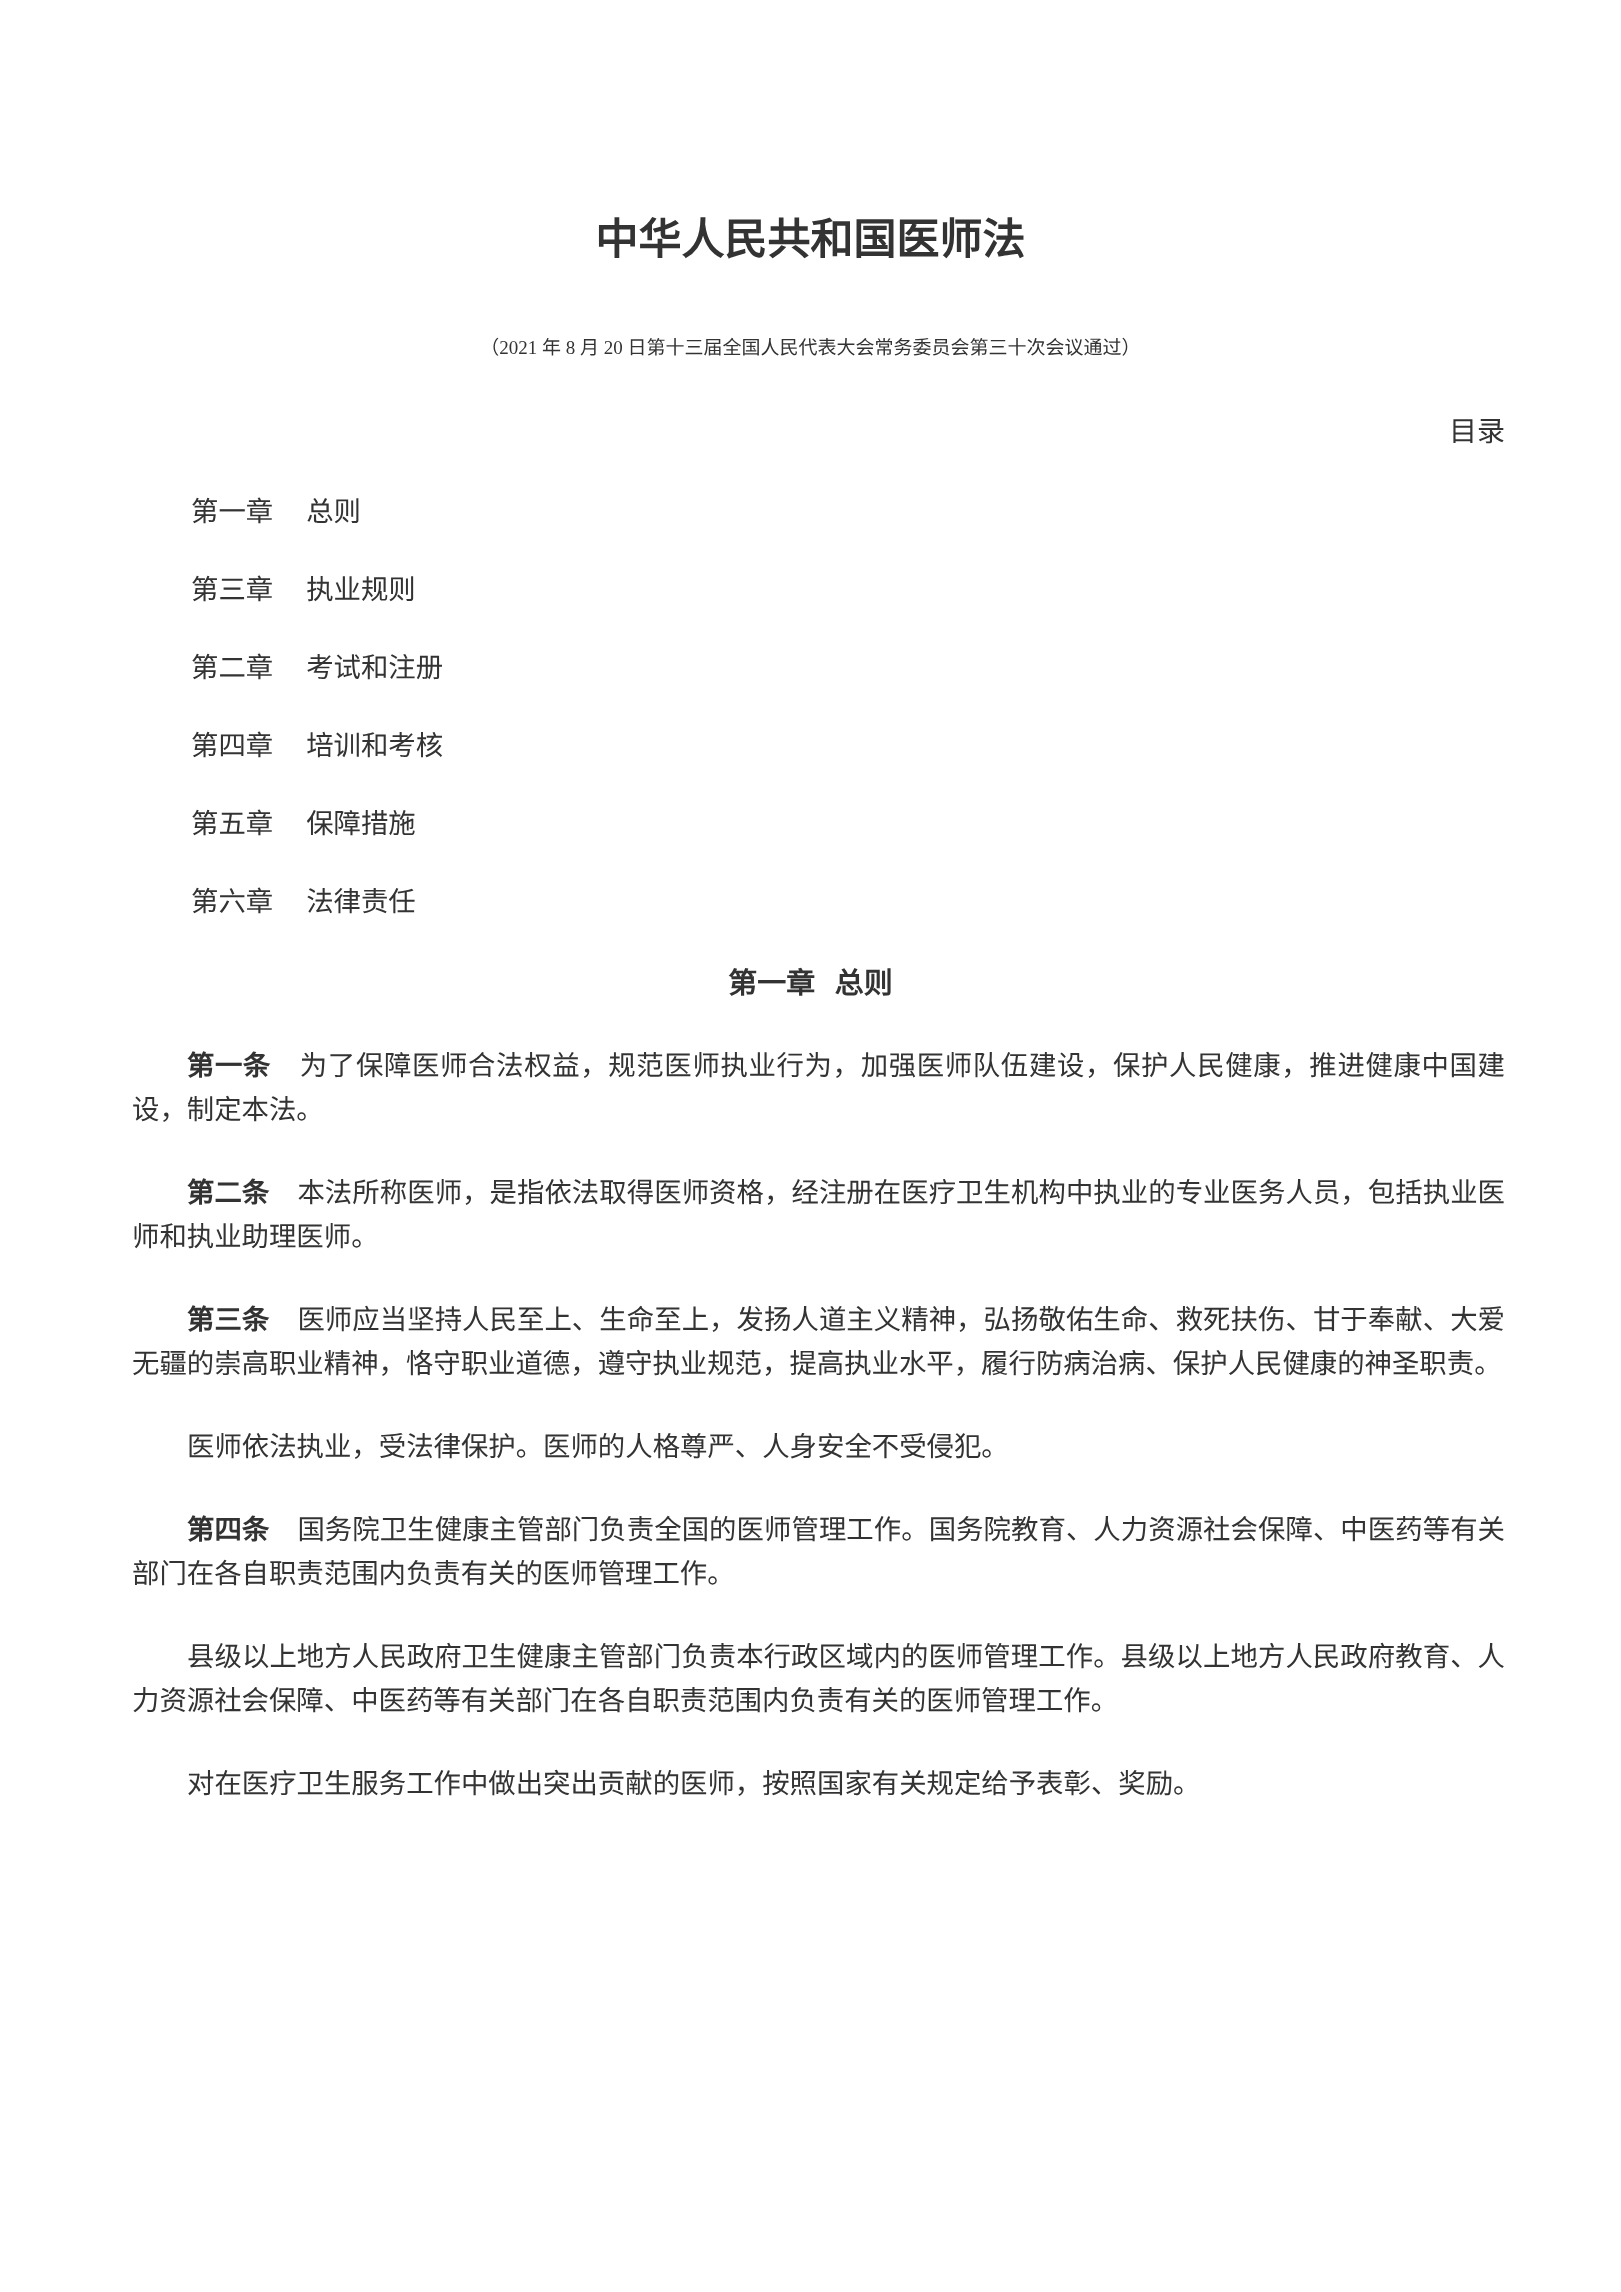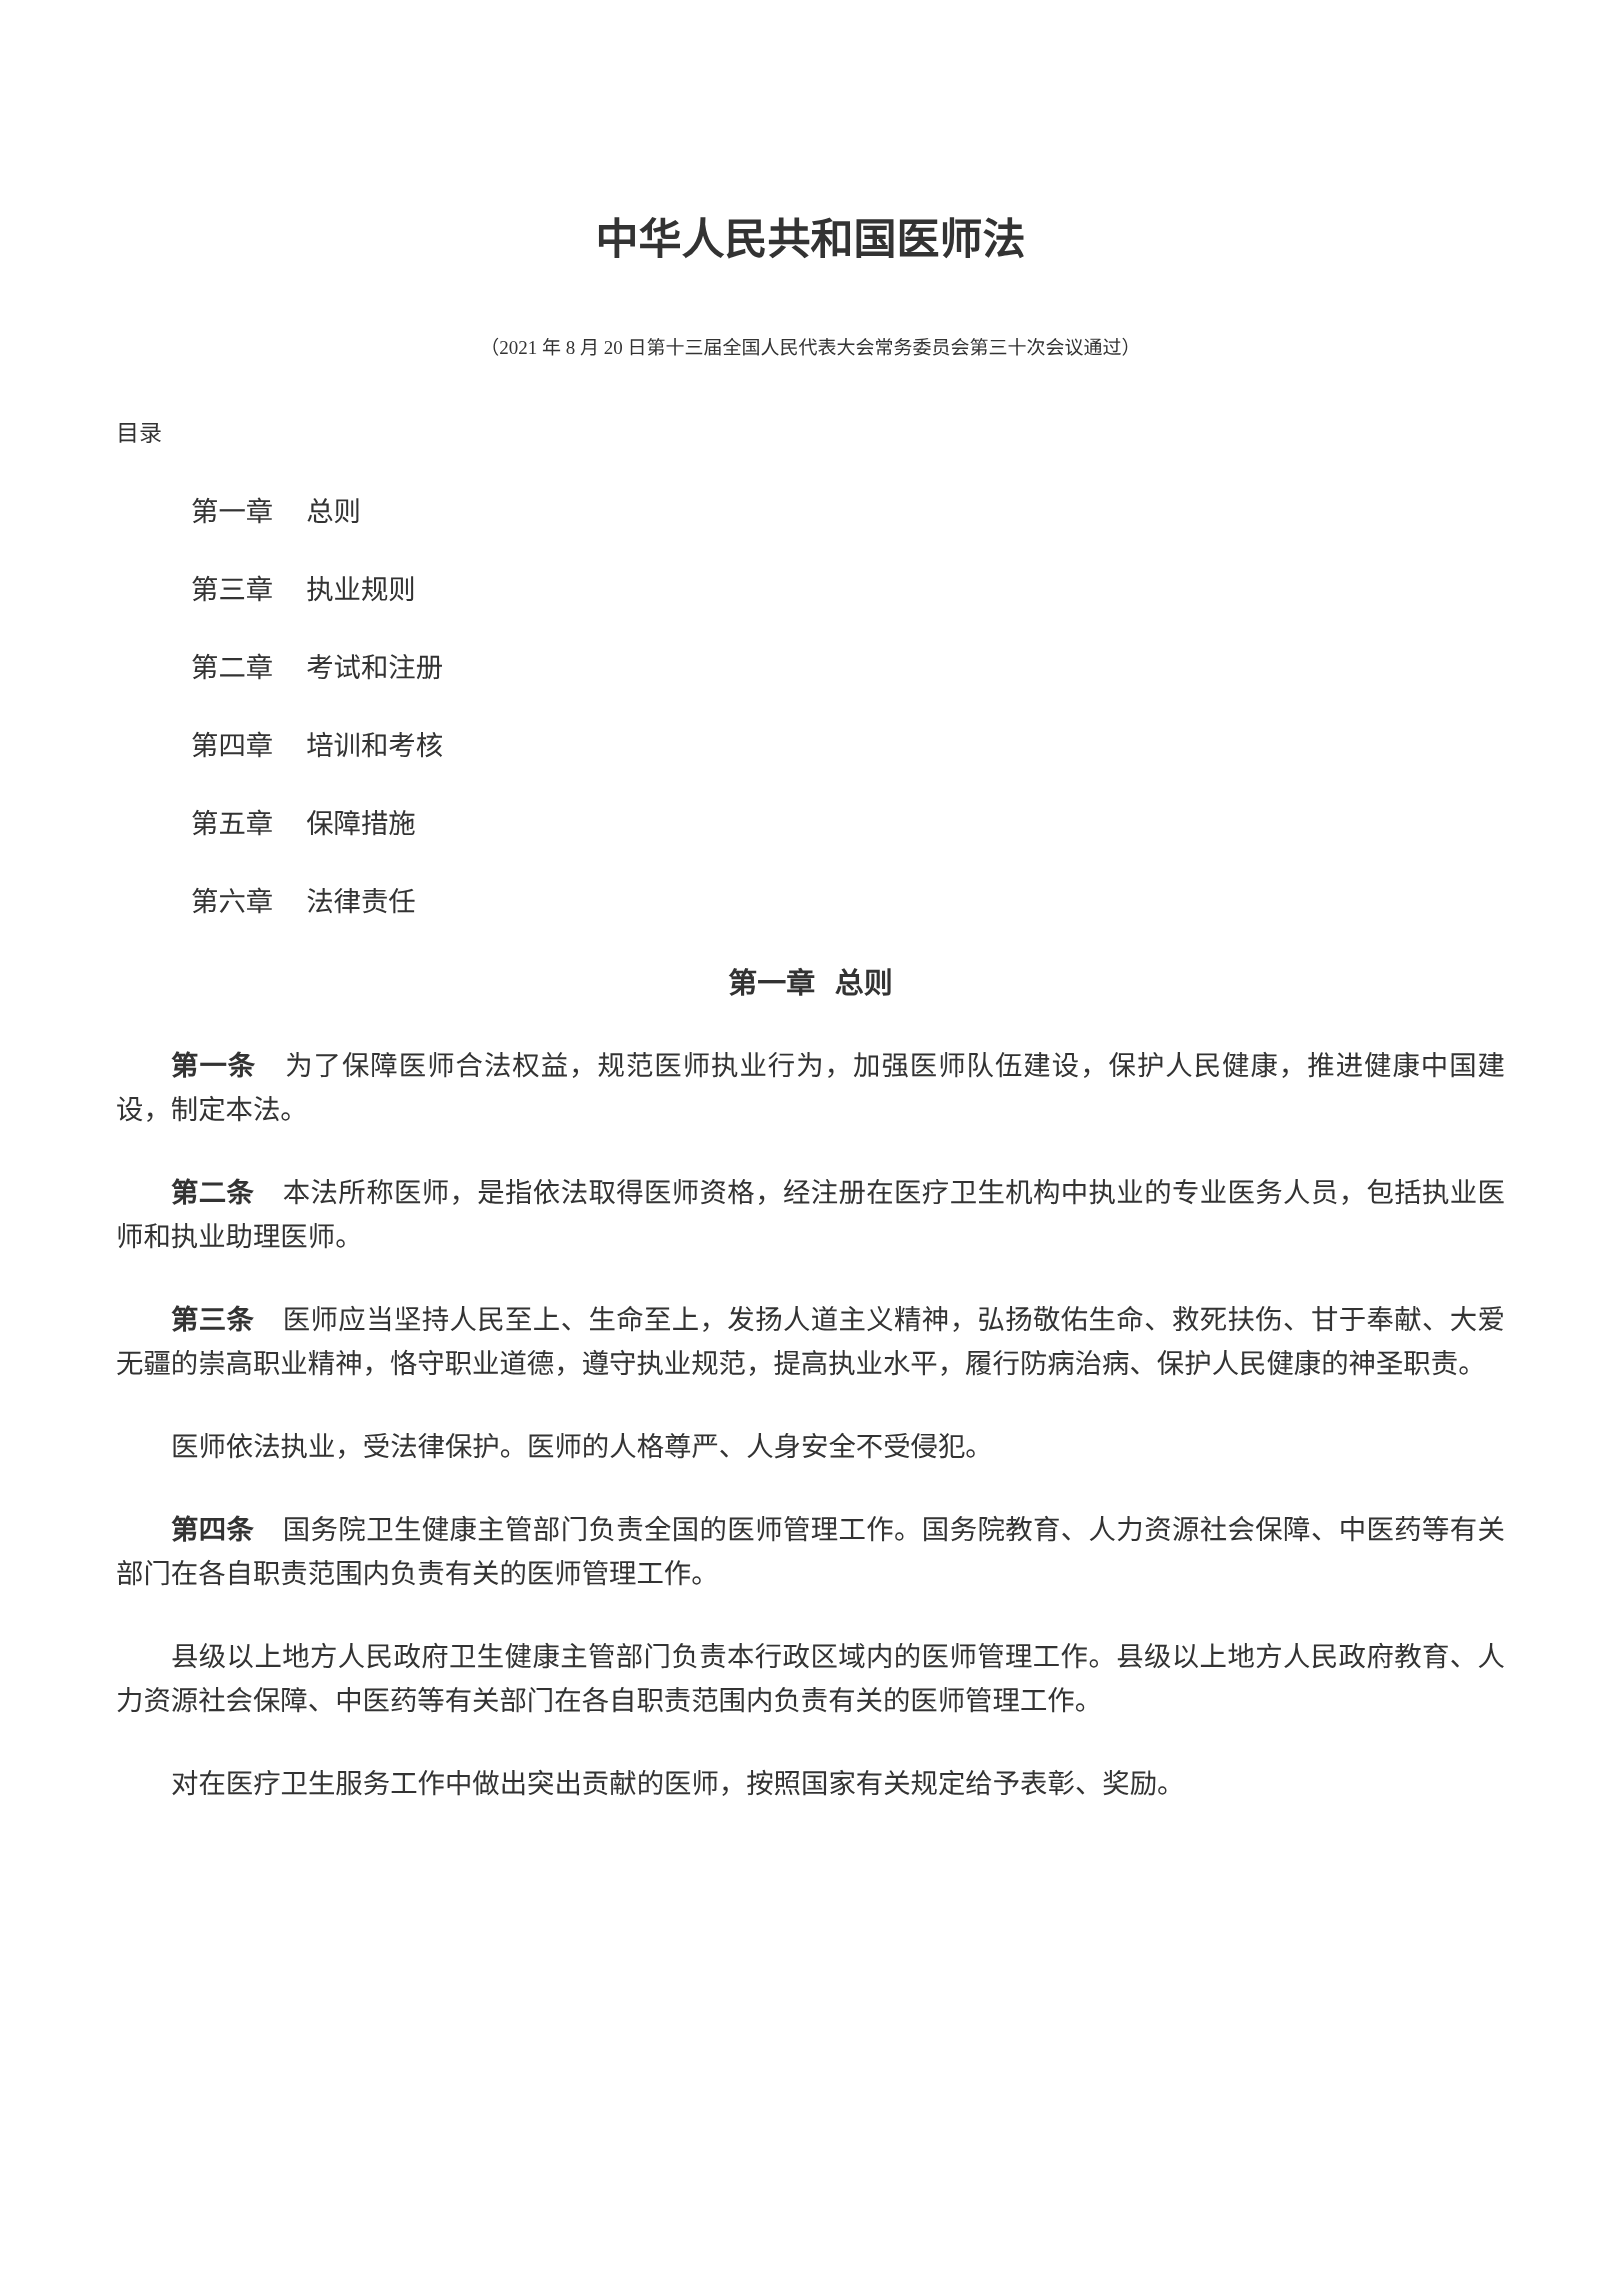--- a/index.html
+++ b/index.html
@@ -26,24 +26,25 @@
     margin: 210px 0 0 0;
   }
   .doc-subtitle {
     font-size: 19px;
     line-height: 44px;
     font-weight: normal;
     text-align: center;
     margin: 57px 0 0 0;
   }
   .toc-heading {
-    font-size: 23px;
+    font-size: 28px;
     line-height: 44px;
-    text-align: left;
+    text-align: right;
     margin: 42px 0 0 0;
+    font-family: Liberation Mono, monospace;
   }
   .toc-list {
     margin-top: 34px;
   }
   .toc-item {
     font-size: 27.4px;
     line-height: 44px;
     margin: 0 0 34px 0;
     padding-left: 75px;
   }
@@ -58,21 +59,21 @@
     text-align: center;
     margin: 37px 0 39px 0;
   }
   .chapter-heading .heading-gap {
     display: inline-block;
     width: 19.6px;
   }
   .article {
     font-size: 27.4px;
     line-height: 44px;
-    margin: 0 0 39px 0;
+    margin: 0 0 39px 16px;
     text-indent: 55px;
     text-align: justify;
     text-justify: inter-ideograph;
   }
   .article-label {
     font-weight: bold;
   }
   .label-gap {
     display: inline-block;
     width: 28px;

